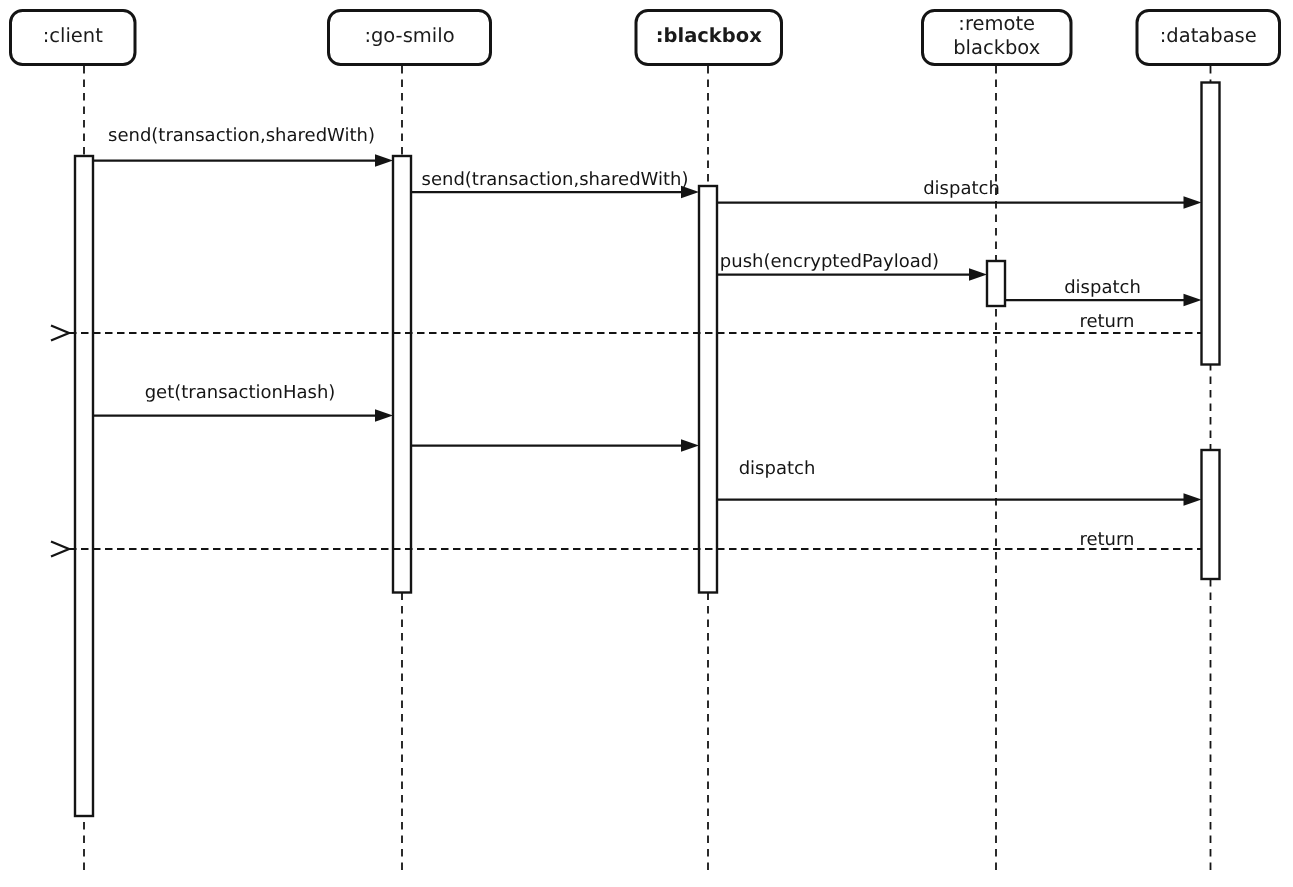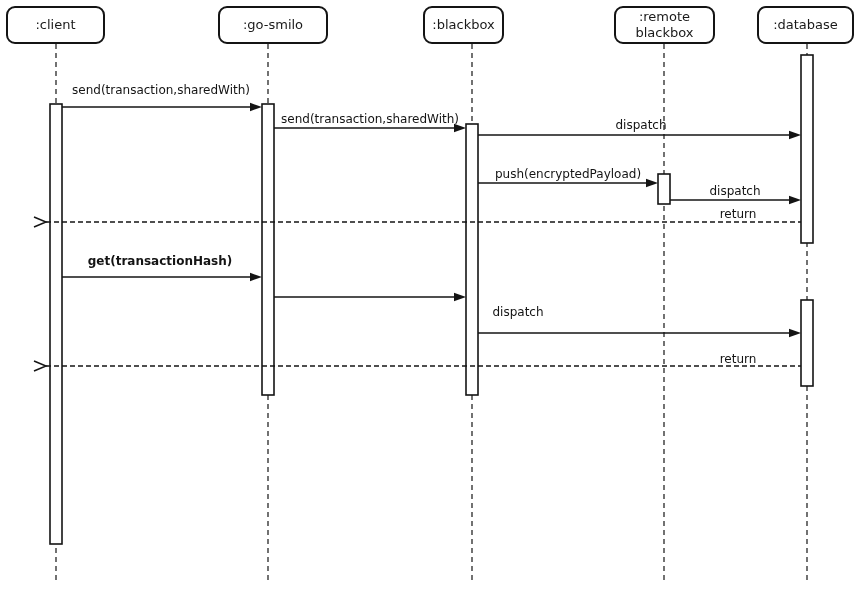--- a/index.html
+++ b/index.html
@@ -98,30 +98,30 @@
     <line class="msg-line" x1="274" y1="297" x2="455" y2="297"></line>
     <polygon class="msg-head" points="466,297 454,292.8 454,301.2"></polygon>
 
     <line class="msg-line" x1="478" y1="333" x2="790" y2="333"></line>
     <polygon class="msg-head" points="801,333 789,328.8 789,337.2"></polygon>
 
     <line class="return-line" x1="46" y1="366" x2="801" y2="366"></line>
     <polyline class="return-head" points="34,361 46,366 34,371"></polyline>
   </svg>
 
-  <div class="participant" style="left:6px;   width:99px;">:client</div>
+  <div class="participant" style="left:6px;   width:85px;">:client</div>
   <div class="participant" style="left:218px; width:110px;">:go-smilo</div>
-  <div class="participant" style="left:423px; width:81px;">:blackbox</div>
+  <div class="participant" style="left:423px; width:99px;font-weight:bold;">:blackbox</div>
   <div class="participant" style="left:614px; width:101px;">:remote
 blackbox</div>
   <div class="participant" style="left:757px; width:97px;">:database</div>
 
   <div class="msg-label" style="left:161px; top:83px;">send(transaction,sharedWith)</div>
   <div class="msg-label" style="left:370px; top:112px;">send(transaction,sharedWith)</div>
   <div class="msg-label" style="left:641px; top:118px;">dispatch</div>
-  <div class="msg-label" style="left:568px; top:167px;">push(encryptedPayload)</div>
+  <div class="msg-label" style="left:553px; top:167px;">push(encryptedPayload)</div>
   <div class="msg-label" style="left:735px; top:184px;">dispatch</div>
   <div class="msg-label" style="left:738px; top:207px;">return</div>
-  <div class="msg-label" style="left:160px; top:254px;font-weight:bold;">get(transactionHash)</div>
+  <div class="msg-label" style="left:160px; top:254px;">get(transactionHash)</div>
   <div class="msg-label" style="left:518px; top:305px;">dispatch</div>
   <div class="msg-label" style="left:738px; top:352px;">return</div>
 
 </div>
 
 </body></html>

